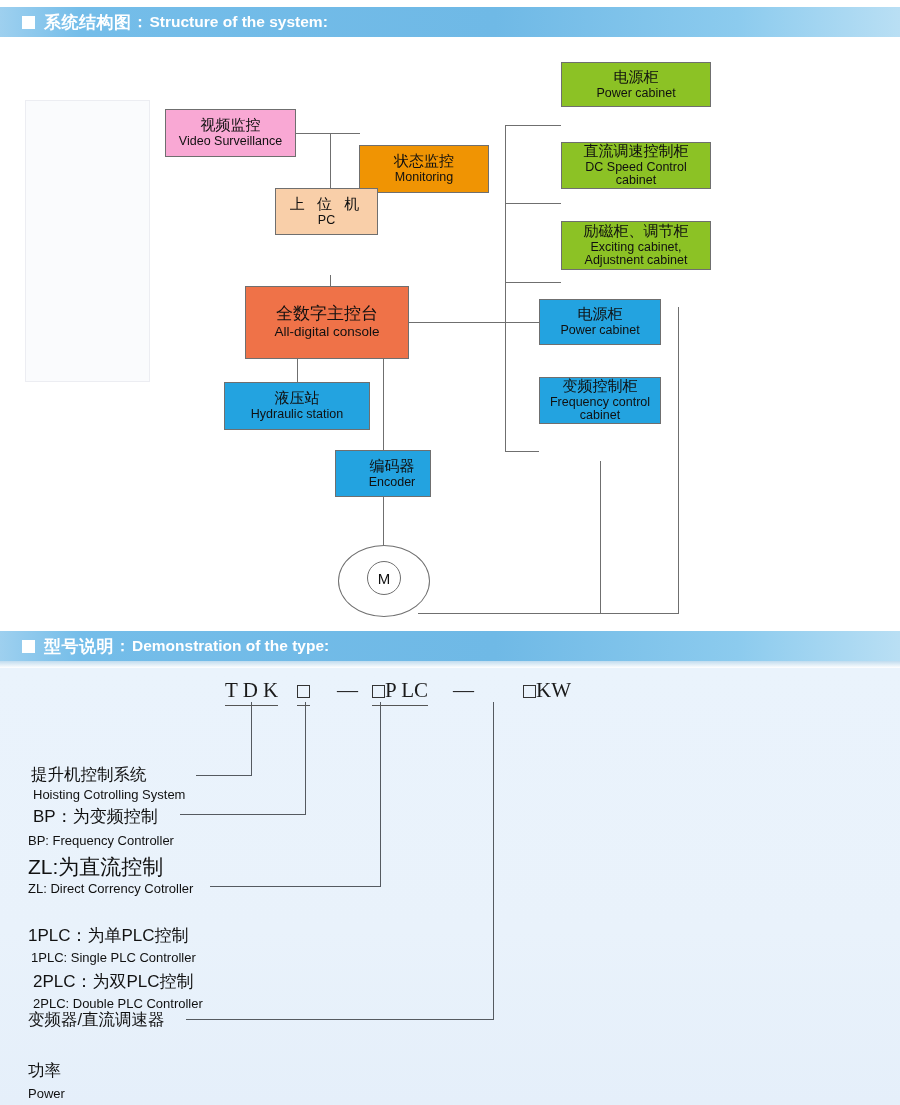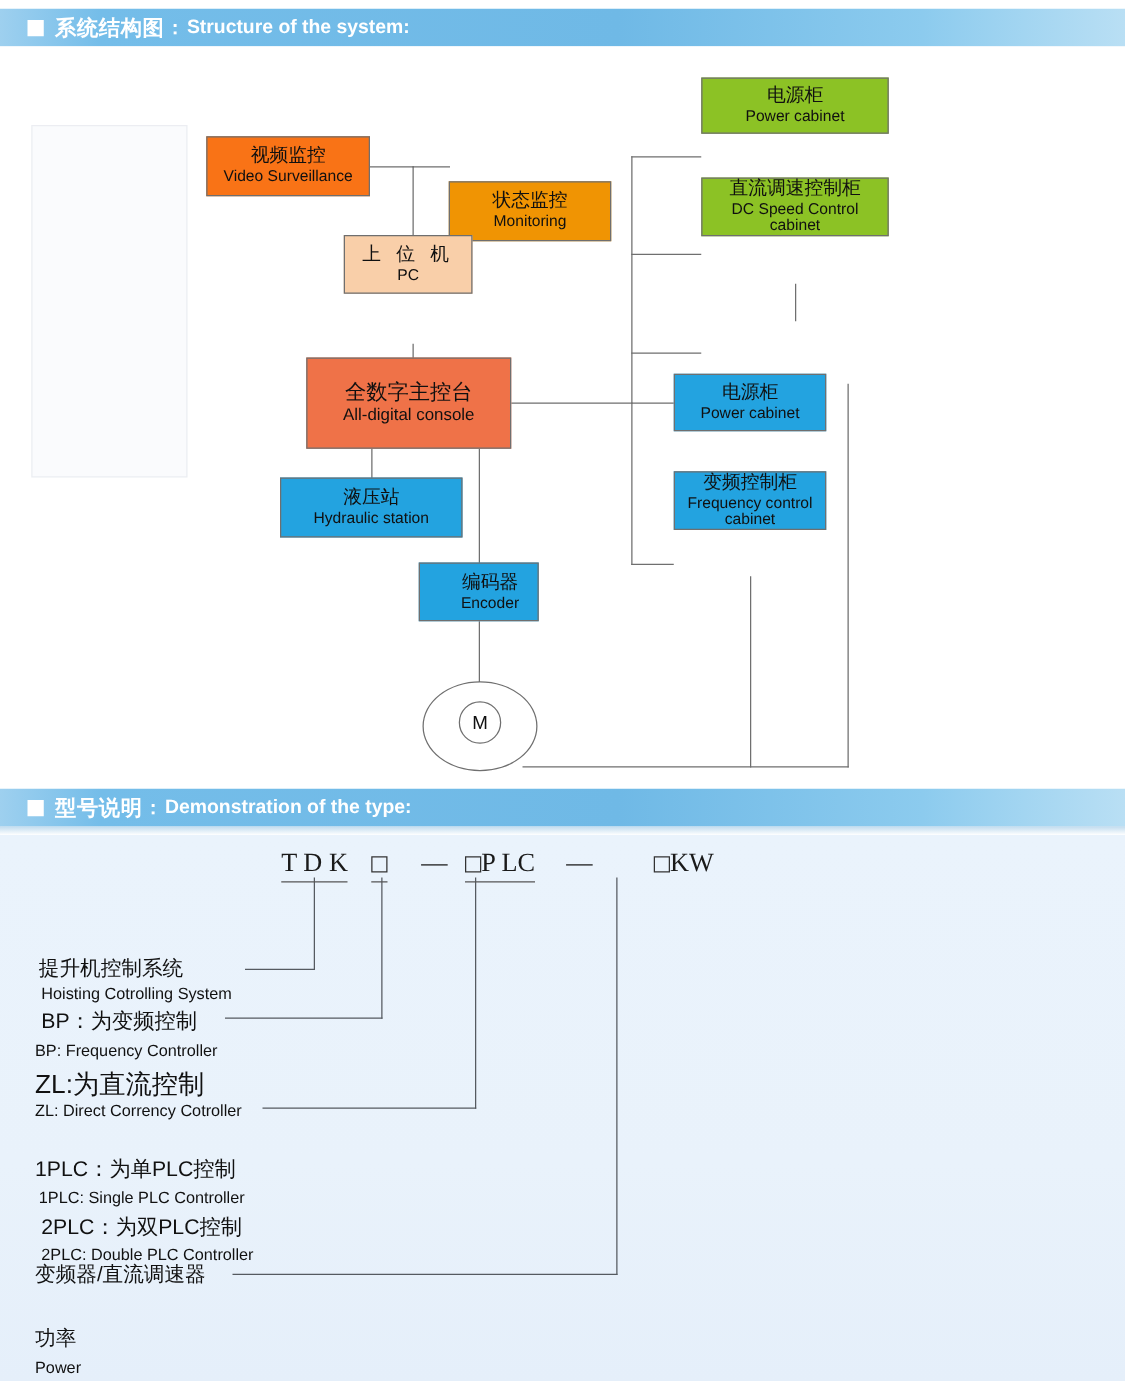--- a/index.html
+++ b/index.html
@@ -103,21 +103,21 @@
     color: #101010;
     white-space: nowrap;
   }
   .node .en {
     font-size: 12.5px;
     color: #101010;
     margin-top: 2px;
     white-space: pre-line;
     line-height: 1.08;
   }
-  .node.orange-light { background: #f97316; }
+  .node.orange-light { background: #f9a8d4; }
   .node.orange-dark  { background: #f09403; }
   .node.peach        { background: #f9cfa9; }
   .node.salmon       { background: #ef7248; }
   .node.blue         { background: #23a3e0; }
   .node.green        { background: #8cc225; }
 
   .node.wide-cn .cn { letter-spacing: 4px; }
 
   
   #motor-outer {
@@ -285,20 +285,25 @@
     <span class="cn">电源柜</span>
     <span class="en">Power cabinet</span>
   </div>
 
   <div class="node green" style="left:561px; top:105px; width:150px; height:47px;">
     <span class="cn">直流调速控制柜</span>
     <span class="en">DC Speed Control
 cabinet</span>
   </div>
 
+  <div class="node green" style="left:561px; top:184px; width:150px; height:49px;">
+    <span class="cn">励磁柜、调节柜</span>
+    <span class="en">Exciting cabinet,
+Adjustnent cabinet</span>
+  </div>
 
   <div class="node blue" style="left:539px; top:262px; width:122px; height:46px;">
     <span class="cn">电源柜</span>
     <span class="en">Power cabinet</span>
   </div>
 
   <div class="node blue" style="left:539px; top:340px; width:122px; height:47px;">
     <span class="cn">变频控制柜</span>
     <span class="en">Frequency control
 cabinet</span>

